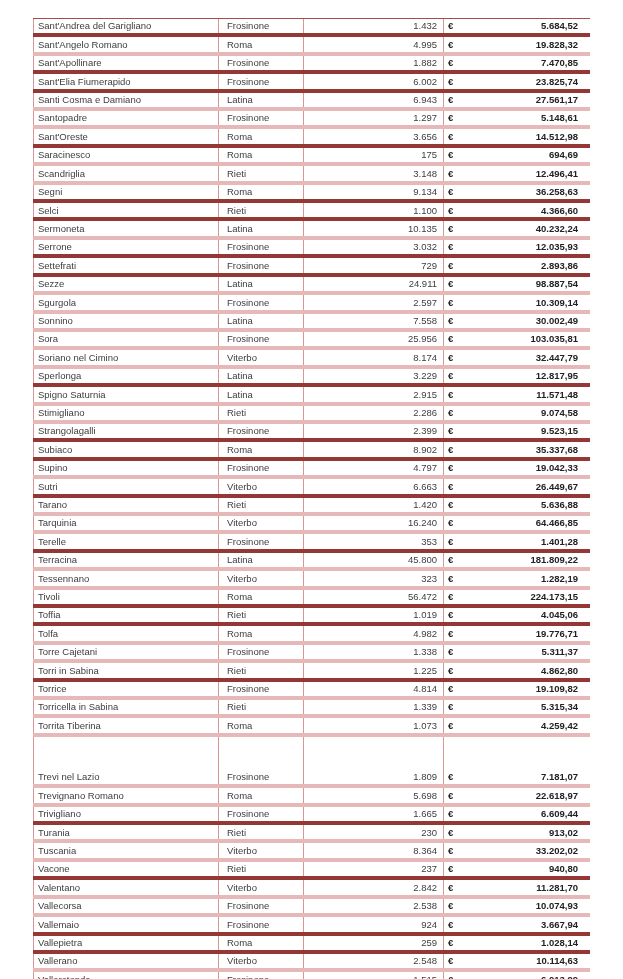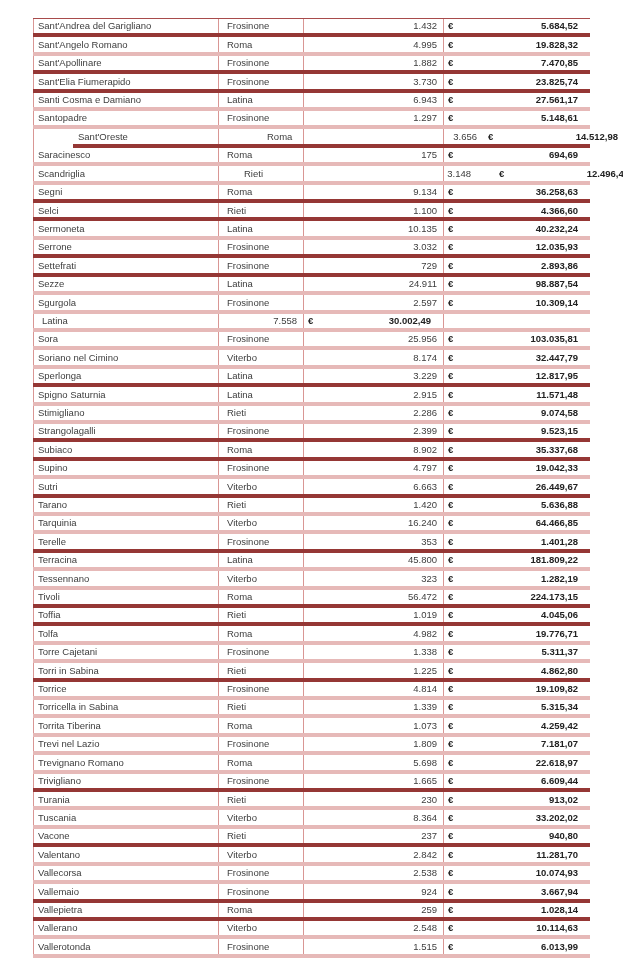--- a/index.html
+++ b/index.html
@@ -90,21 +90,21 @@
     <div class="cell c-pop">1.882</div>
     <div class="cell c-amt">
       <span class="euro">€</span>
       <span class="amt">7.470,85</span>
     </div>
   </div>
 
   <div class="row" style="border-bottom-color: rgb(149, 55, 53);">
     <div class="cell c-name">Sant'Elia Fiumerapido</div>
     <div class="cell c-prov">Frosinone</div>
-    <div class="cell c-pop">3.730</div>
+    <div class="cell c-pop">6.002</div>
     <div class="cell c-amt">
       <span class="euro">€</span>
       <span class="amt">23.825,74</span>
     </div>
   </div>
 
   <div class="row" style="border-bottom-color: rgb(230, 185, 184);">
     <div class="cell c-name">Santi Cosma e Damiano</div>
     <div class="cell c-prov">Latina</div>
     <div class="cell c-pop">6.943</div>
@@ -117,41 +117,41 @@
   <div class="row" style="border-bottom-color: rgb(230, 185, 184);">
     <div class="cell c-name">Santopadre</div>
     <div class="cell c-prov">Frosinone</div>
     <div class="cell c-pop">1.297</div>
     <div class="cell c-amt">
       <span class="euro">€</span>
       <span class="amt">5.148,61</span>
     </div>
   </div>
 
-  <div class="row" style="border-bottom-color: rgb(149, 55, 53); margin-left: 40px;">
+  <div class="row" style="border-bottom-color: rgb(149, 55, 53);">
     <div class="cell c-name">Sant'Oreste</div>
     <div class="cell c-prov">Roma</div>
     <div class="cell c-pop">3.656</div>
     <div class="cell c-amt">
       <span class="euro">€</span>
       <span class="amt">14.512,98</span>
     </div>
   </div>
 
   <div class="row" style="border-bottom-color: rgb(230, 185, 184);">
     <div class="cell c-name">Saracinesco</div>
     <div class="cell c-prov">Roma</div>
     <div class="cell c-pop">175</div>
     <div class="cell c-amt">
       <span class="euro">€</span>
       <span class="amt">694,69</span>
     </div>
   </div>
 
-  <div class="row" style="border-bottom-color: rgb(230, 185, 184); gap: 17px;">
+  <div class="row" style="border-bottom-color: rgb(230, 185, 184);">
     <div class="cell c-name">Scandriglia</div>
     <div class="cell c-prov">Rieti</div>
     <div class="cell c-pop">3.148</div>
     <div class="cell c-amt">
       <span class="euro">€</span>
       <span class="amt">12.496,41</span>
     </div>
   </div>
 
   <div class="row" style="border-bottom-color: rgb(149, 55, 53);">
@@ -218,20 +218,21 @@
     <div class="cell c-name">Sgurgola</div>
     <div class="cell c-prov">Frosinone</div>
     <div class="cell c-pop">2.597</div>
     <div class="cell c-amt">
       <span class="euro">€</span>
       <span class="amt">10.309,14</span>
     </div>
   </div>
 
   <div class="row" style="border-bottom-color: rgb(230, 185, 184);">
+    <div class="cell c-name">Sonnino</div>
     <div class="cell c-prov">Latina</div>
     <div class="cell c-pop">7.558</div>
     <div class="cell c-amt">
       <span class="euro">€</span>
       <span class="amt">30.002,49</span>
     </div>
   </div>
 
   <div class="row" style="border-bottom-color: rgb(230, 185, 184);">
     <div class="cell c-name">Sora</div>
@@ -446,21 +447,21 @@
   <div class="row" style="border-bottom-color: rgb(230, 185, 184);">
     <div class="cell c-name">Torrita Tiberina</div>
     <div class="cell c-prov">Roma</div>
     <div class="cell c-pop">1.073</div>
     <div class="cell c-amt">
       <span class="euro">€</span>
       <span class="amt">4.259,42</span>
     </div>
   </div>
 
-  <div class="row" style="border-bottom-color: rgb(230, 185, 184);">
+  <div class="row" style="border-bottom-color: rgb(230, 185, 184); margin-top: 33px;">
     <div class="cell c-name">Trevi nel Lazio</div>
     <div class="cell c-prov">Frosinone</div>
     <div class="cell c-pop">1.809</div>
     <div class="cell c-amt">
       <span class="euro">€</span>
       <span class="amt">7.181,07</span>
     </div>
   </div>
 
   <div class="row" style="border-bottom-color: rgb(230, 185, 184);">

